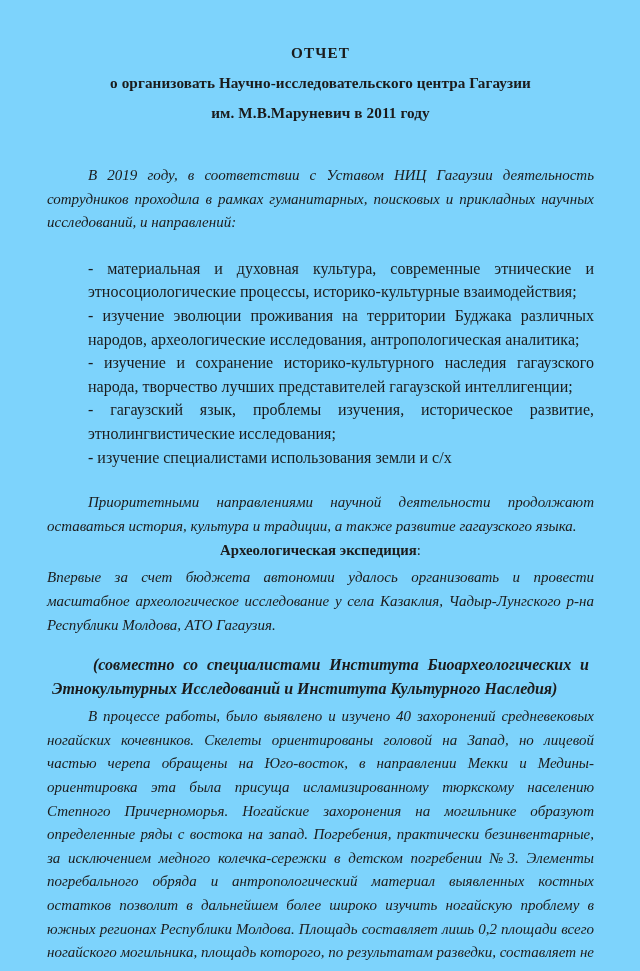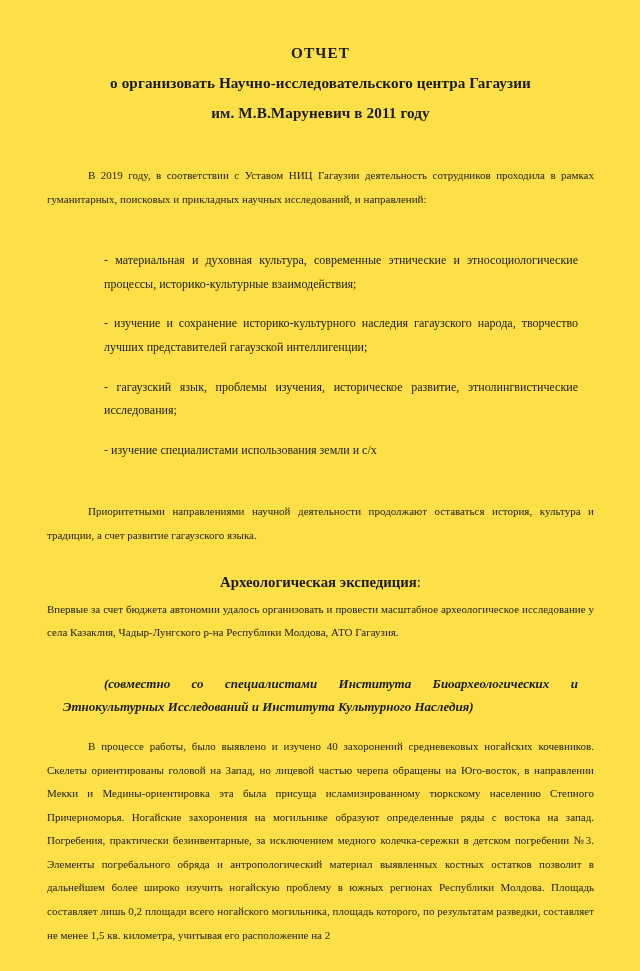--- a/index.html
+++ b/index.html
@@ -37,99 +37,100 @@
     font-weight: bold;
     font-size: 15.2px;
     line-height: 30px;
     letter-spacing: 0.1px;
   }
   .title-line.t1 { letter-spacing: 1.1px; }
 
   
   p.para {
     margin: 0;
-    font-size: 11px;
+    font-size: 15px;
     line-height: 23.6px;
     text-align: justify;
     text-justify: inter-word;
     text-indent: 41px;
     hyphens: none;
+    font-style: italic;
   }
   p.para.noindent { text-indent: 0; }
 
   .gap-lg { height: 36px; }
   .gap-md { height: 22px; }
   .gap-sm { height: 11px; }
   .gap-xs { height: 4px; }
 
   
   ul.dash-list {
     list-style: none;
     margin: 0;
     padding: 0 0 0 41px;
   }
   ul.dash-list li {
-    font-size: 12px;
+    font-size: 16px;
     line-height: 23.6px;
     text-align: justify;
     text-justify: inter-word;
-    margin: 16px;
+    margin: 0;
     padding: 0;
   }
 
   
   .subheading {
     text-align: center;
     font-size: 14.8px;
     line-height: 24px;
-    margin-top: 22px;
   }
   .subheading .strong { font-weight: bold; }
   .subheading .tail { font-weight: normal; }
 
   
   .note-bi {
     font-weight: bold;
     font-style: italic;
-    font-size: 13px;
+    font-size: 16px;
     line-height: 23.6px;
     text-align: justify;
     text-justify: inter-word;
     text-indent: 41px;
-    margin: 16px;
+    margin: 5px;
   }
 </style>
 </head>
 <body style="color: rgb(27, 27, 27);">
 
-<div class="page" style="background: #fde047;">
+<div class="page" style="background: #7dd3fc;">
   <div class="doc">
 
     <div class="title-block">
       <div class="title-line t1">ОТЧЕТ</div>
       <div class="title-line t2">о организовать Научно-исследовательского центра Гагаузии</div>
       <div class="title-line t3">им. М.В.Маруневич в 2011 году</div>
     </div>
 
     <div class="gap-lg"></div>
 
     <p class="para">В 2019 году, в соответствии с Уставом НИЦ Гагаузии деятельность сотрудников проходила в рамках гуманитарных, поисковых и прикладных научных исследований, и направлений:</p>
 
     <div class="gap-md"></div>
 
     <ul class="dash-list">
       <li>- материальная и духовная культура, современные этнические и этносоциологические процессы, историко-культурные взаимодействия;</li>
+      <li>- изучение эволюции проживания на территории Буджака различных народов, археологические исследования, антропологическая аналитика;</li>
       <li>- изучение и сохранение историко-культурного наследия гагаузского народа, творчество лучших представителей гагаузской интеллигенции;</li>
       <li>- гагаузский язык, проблемы изучения, историческое развитие, этнолингвистические исследования;</li>
       <li>- изучение специалистами использования земли и с/х</li>
     </ul>
 
     <div class="gap-md"></div>
 
-    <p class="para">Приоритетными направлениями научной деятельности продолжают оставаться история, культура и традиции, а счет развитие гагаузского языка.</p>
+    <p class="para">Приоритетными направлениями научной деятельности продолжают оставаться история, культура и традиции, а также развитие гагаузского языка.</p>
 
     <div class="subheading">
       <span class="strong">Археологическая экспедиция</span><span class="tail">:</span>
     </div>
 
     <div class="gap-xs"></div>
 
     <p class="para noindent">Впервые за счет бюджета автономии удалось организовать и провести масштабное археологическое исследование у села Казаклия, Чадыр-Лунгского р-на Республики Молдова, АТО Гагаузия.</p>
 
     <div class="gap-sm"></div>

